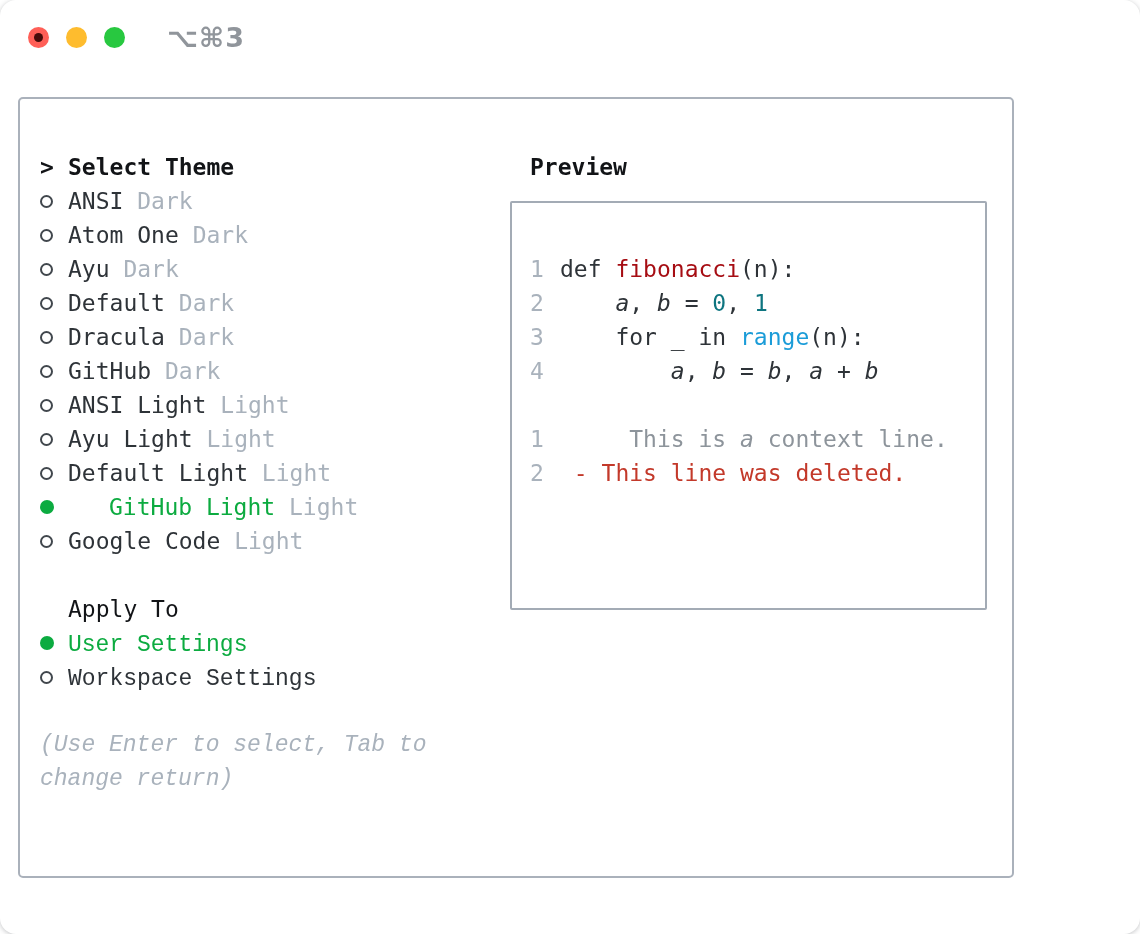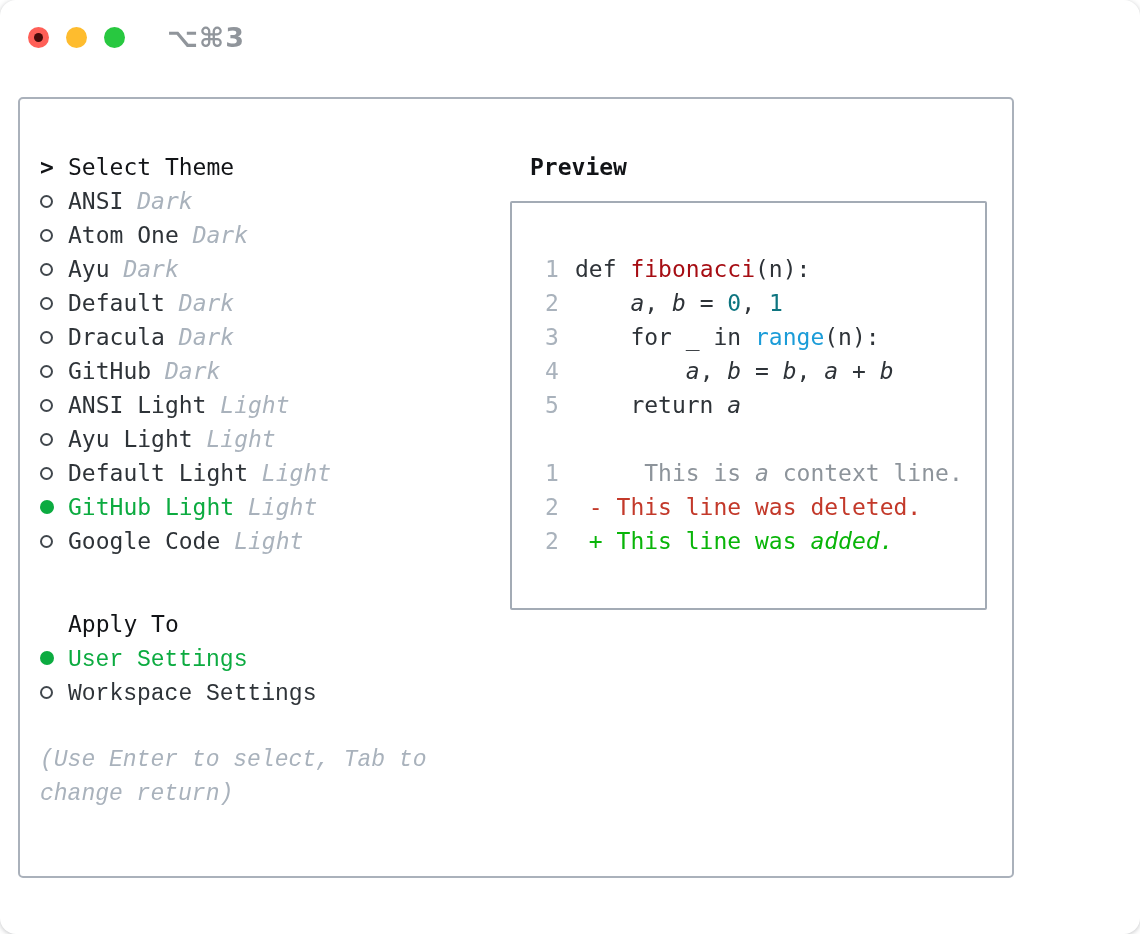--- a/index.html
+++ b/index.html
@@ -50,41 +50,41 @@
     position:absolute;left:18px;top:97px;width:992px;height:777px;
     border:2px solid var(--border-gray);border-radius:5px;background:#fff;
   }
   
   .left-col{position:absolute;left:20px;top:51px;width:460px;}
   .row{position:relative;height:34px;line-height:34px;}
   .spacer{height:34px;}
   .marker{position:absolute;left:0;top:0;width:28px;height:34px;}
   .arrow{font-weight:bold;color:var(--heading-ink);}
   .row-text{margin-left:28px;white-space:pre;display:block;}
-  .bold-ink{font-weight:normal;color:var(--heading-ink);}
-  .apply-label{color:var(--heading-ink);margin-top:15px;}
+  .bold-ink{font-weight:bold;color:var(--heading-ink);}
+  .apply-label{color:var(--heading-ink);}
   .radio{
     position:absolute;left:0;top:10.5px;width:13px;height:13px;box-sizing:border-box;
     border:2px solid var(--ring-gray);border-radius:50%;
   }
   .radio.filled{border:0;background:var(--accent-green);width:14px;height:14px;top:10px;}
   .theme-name{color:var(--ink);}
-  .theme-row.selected .theme-name{color:var(--accent-green);}
-  .variant{color:var(--muted-gray);font-style:italic;}
+  .theme-row.selected .theme-name{color:var(--accent-green);margin-left:41px;}
+  .variant{color:var(--muted-gray);}
   .opt-name{color:var(--ink);font-family:Liberation Mono, monospace;}
   .opt-row.selected .opt-name{color:var(--accent-green);}
   .hint-line{color:var(--muted-gray);font-style:italic;white-space:pre;font-family:Liberation Mono, monospace;}
   
   .preview-label{position:absolute;left:482px;top:51px;font-weight:bold;color:var(--heading-ink);margin-left:28px;}
   .preview-box{
     position:absolute;left:490px;top:102px;width:473px;height:405px;
     border:2px solid var(--preview-border);border-radius:2px;background:#fff;
   }
   #preview-code{position:absolute;left:18px;top:49px;right:0;}
-  .crow{height:34px;line-height:34px;white-space:pre;margin-left:15px;}
+  .crow{height:34px;line-height:34px;white-space:pre;}
   .ln{display:inline-block;width:30px;color:var(--muted-gray);}
   .sg-plain{color:var(--ink);}
   .sg-func{color:var(--func-red);}
   .sg-numlit{color:var(--number-teal);}
   .sg-builtin{color:var(--builtin-blue);}
   .sg-var{color:var(--ink);font-style:italic;}
   .sg-context{color:var(--context-gray);}
   .sg-context-var{color:var(--context-gray);font-style:italic;}
   .sg-del{color:var(--diff-del-red);}
   .sg-add{color:var(--diff-add-green);}
@@ -211,22 +211,20 @@
     </div>
 
     <div class="row preview-label">Preview</div>
 
     <div class="preview-box">
       <div id="preview-code">
           <div class="crow"><span class="ln">1</span><span class="ctext"><span class="sg-plain">def </span><span class="sg-func">fibonacci</span><span class="sg-plain">(n):</span></span></div>
           <div class="crow"><span class="ln">2</span><span class="ctext"><span class="sg-plain">    </span><span class="sg-var">a</span><span class="sg-plain">, </span><span class="sg-var">b</span><span class="sg-plain"> = </span><span class="sg-numlit">0</span><span class="sg-plain">, </span><span class="sg-numlit">1</span></span></div>
           <div class="crow"><span class="ln">3</span><span class="ctext"><span class="sg-plain">    for _ in </span><span class="sg-builtin">range</span><span class="sg-plain">(n):</span></span></div>
           <div class="crow"><span class="ln">4</span><span class="ctext"><span class="sg-plain">        </span><span class="sg-var">a</span><span class="sg-plain">, </span><span class="sg-var">b</span><span class="sg-plain"> = </span><span class="sg-var">b</span><span class="sg-plain">, </span><span class="sg-var">a</span><span class="sg-plain"> + </span><span class="sg-var">b</span></span></div>
-          <div class="crow"><span class="ln">5</span><span class="ctext"><span class="sg-plain">    return </span><span class="sg-var">a</span></span></div>
           <div class="crow"><span class="ln"></span><span class="ctext"></span></div>
           <div class="crow"><span class="ln">1</span><span class="ctext"><span class="sg-context">     This is </span><span class="sg-context-var">a</span><span class="sg-context"> context line.</span></span></div>
           <div class="crow"><span class="ln">2</span><span class="ctext"><span class="sg-del"> - This line was deleted.</span></span></div>
-          <div class="crow"><span class="ln">2</span><span class="ctext"><span class="sg-add"> + This line was </span><span class="sg-add-var">added.</span></span></div>
         </div>
     </div>
 
   </div>
 </div>
 
 </body></html>

